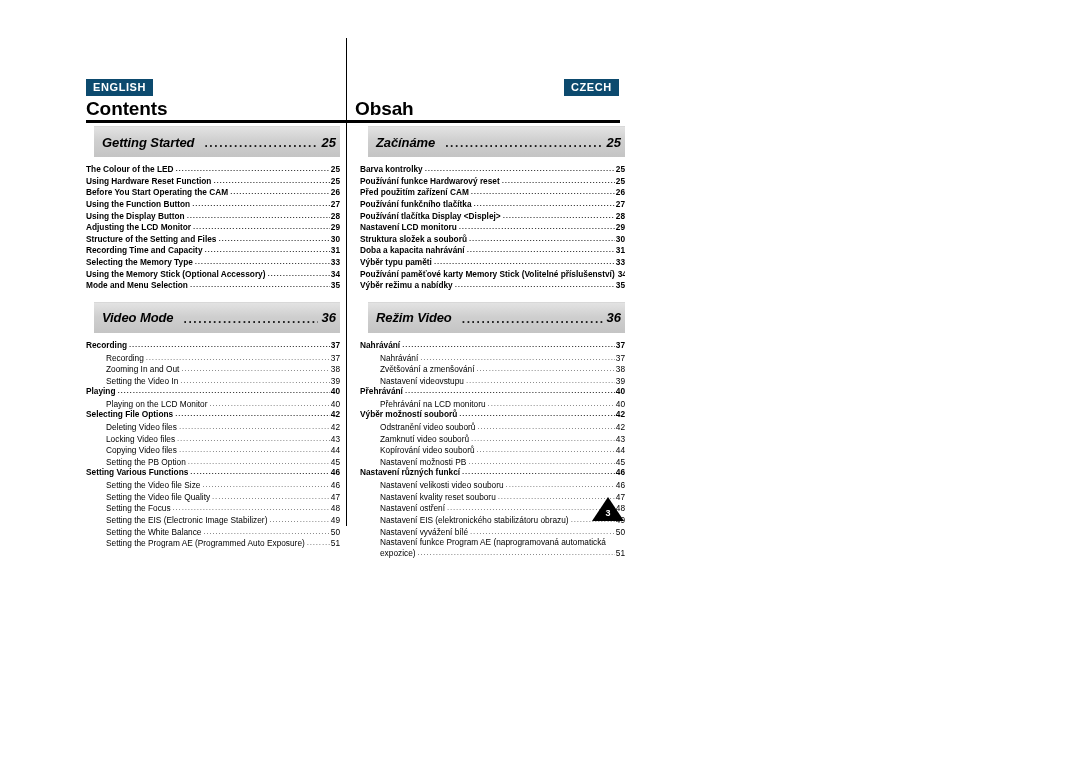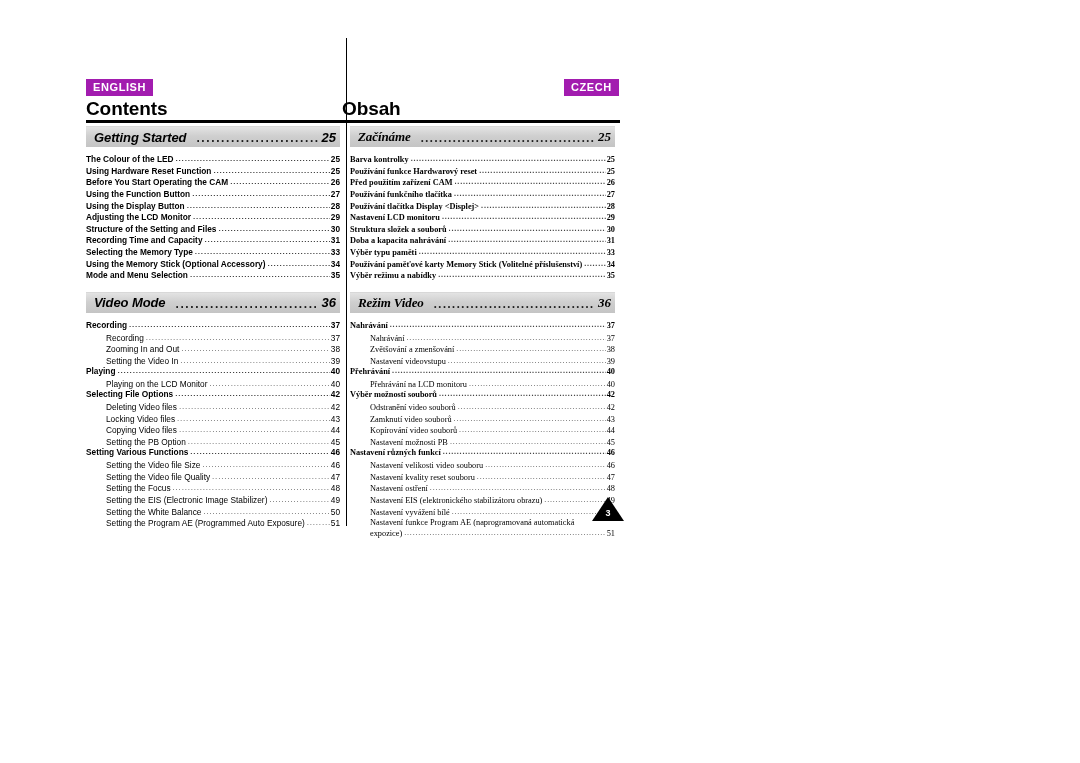--- a/index.html
+++ b/index.html
@@ -29,70 +29,71 @@
     left: 346px;
     top: 38px;
     width: 1px;
     height: 488px;
     background: #000000;
   }
 
   
   .lang-badge {
     position: absolute;
-    background: #a21caf;
+    background: #0c4a6e;
     color: #ffffff;
     font-weight: bold;
     font-size: 11px;
     letter-spacing: 0.6px;
     padding: 2px 7px 3px 7px;
     line-height: 12px;
   }
   .lang-badge.en { left: 86px; top: 79px; }
   .lang-badge.cz { left: 564px; top: 79px; }
 
   
   .col-title {
     position: absolute;
     font-size: 19px;
     font-weight: bold;
     line-height: 21px;
     letter-spacing: -0.1px;
   }
   .col-title.en { left: 86px; top: 98px; }
-  .col-title.cz { left: 342px; top: 98px; }
+  .col-title.cz { left: 355px; top: 98px; }
 
   .title-rule {
     position: absolute;
     left: 86px;
     top: 120px;
     width: 534px;
     height: 3px;
     background: #000000;
   }
 
   
   .column {
     position: absolute;
     top: 126px;
   }
   .column.en { left: 86px; width: 254px; }
-  .column.cz { left: 350px; width: 265px; font-family: Liberation Serif, serif; }
+  .column.cz { left: 360px; width: 265px; }
 
   
   .section-bar {
     position: relative;
     background: linear-gradient(to bottom, #e3e3e3 0%, #cfcfcf 45%, #c4c4c4 100%);
-    height: 21px;
+    height: 31px;
     margin-bottom: 7px;
     display: flex;
     align-items: center;
     box-sizing: border-box;
     padding: 0 4px 0 8px;
     border-top: 1px solid #d8d8d8;
+    margin-left: 8px;
   }
   .section-bar .sec-title {
     font-style: italic;
     font-weight: bold;
     font-size: 13px;
     white-space: nowrap;
     letter-spacing: -0.1px;
   }
   .section-bar .sec-dots {
     flex: 1 1 auto;

